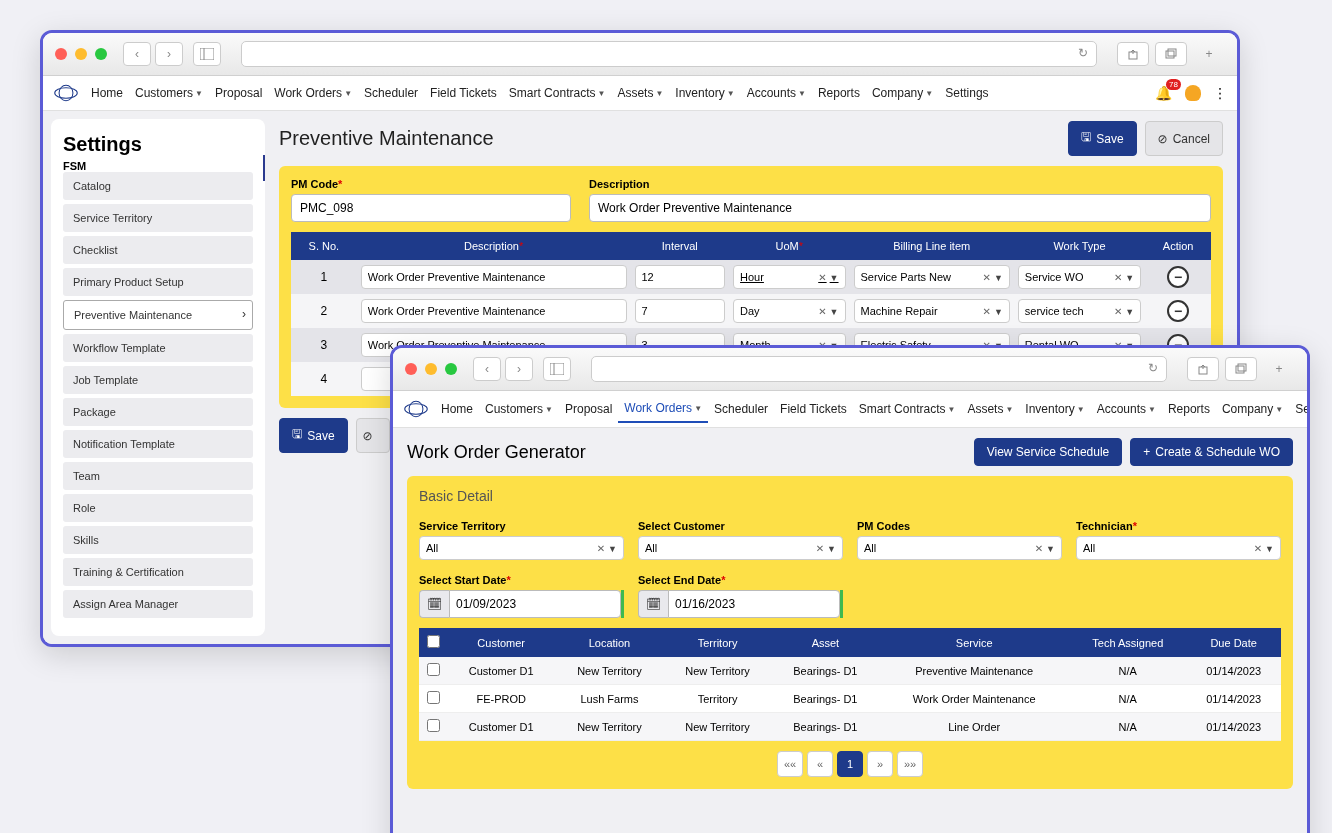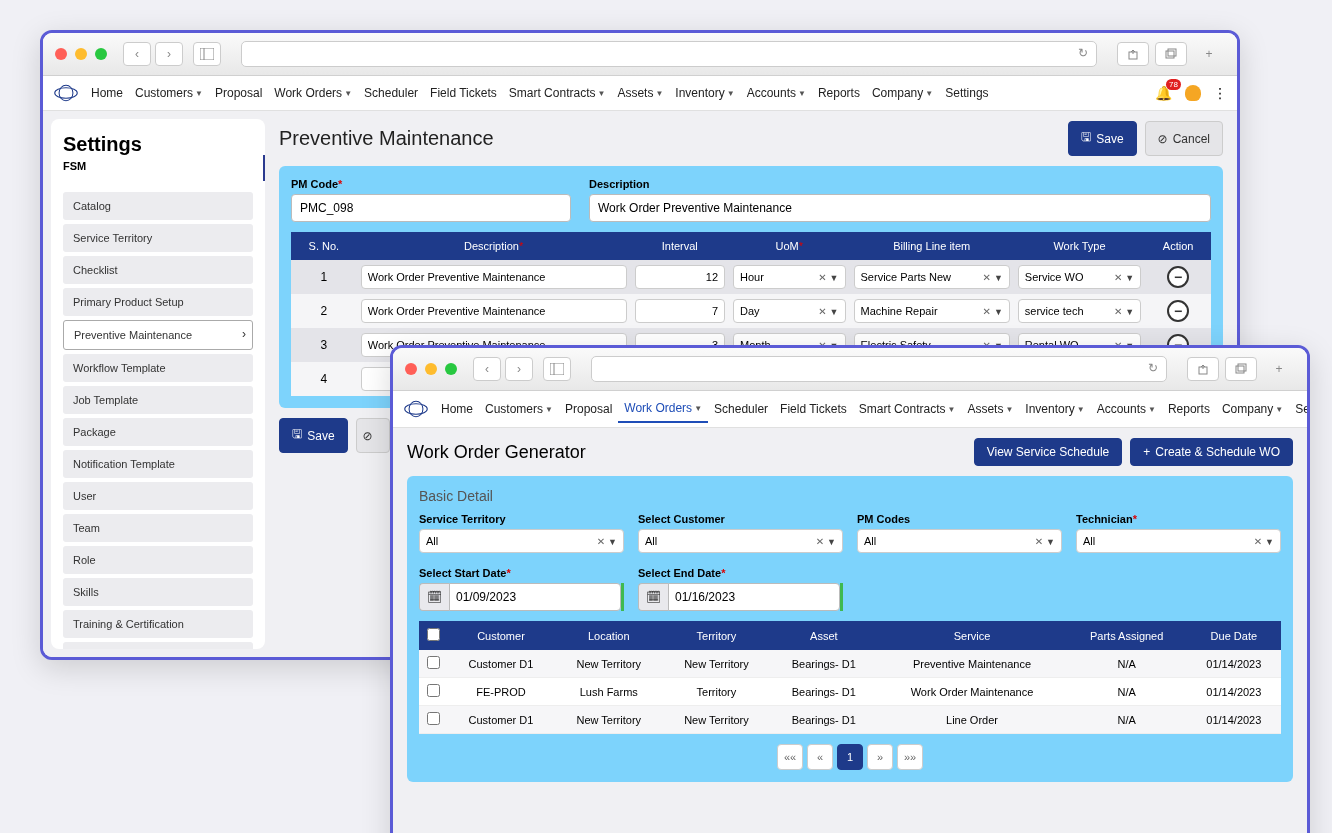--- a/index.html
+++ b/index.html
@@ -39,62 +39,62 @@
 .nav-item.active { color:#1e4db7; border-bottom: 2px solid #1e4db7;}
 .nav-right { margin-left:auto; display:flex; align-items:center; gap:12px;}
 .bell { position:relative; font-size:14px; color:#333;}
 .badge { position:absolute; top:-6px; right:-8px; background:#e02020; color:#fff; font-size:8px; border-radius:6px; padding:1px 3px;}
 .user-icon { width:16px; height:16px; background:#f5a623; border-radius:50% 50% 40% 40%; position:relative;}
 .dots-v { font-size:14px; cursor:pointer;}
 
 .main-area { display:flex; background:#f0f0f3; }
 .sidebar { width:214px; background:#fff; margin:8px 0 8px 8px; border-radius:8px; padding:14px 12px; max-height:530px; overflow:hidden; position:relative;}
 .sidebar h2 { font-size:20px; font-weight:600; margin-bottom:4px;}
-.sidebar .section-label { font-size:11px; font-weight:600; margin:4px 0 20px 0;}
+.sidebar .section-label { font-size:11px; font-weight:600; margin:4px 0 0 0;}
 .side-item { font-size:11px; padding:8px 10px; background:#ececef; margin-bottom:4px; border-radius:3px; cursor:pointer; color:#333;}
 .side-item.active { background:#fff; border:1px solid #aaa; position:relative;}
 .side-item.active::after { content:"›"; position:absolute; right:6px; top:6px; font-size:12px;}
 .collapse-tab { position:absolute; right:-12px; top:36px; width:14px; height:26px; background:#2b3a8f; border-radius:0 4px 4px 0; color:#fff; font-size:10px; display:flex; align-items:center; justify-content:center; cursor:pointer;}
 
 .content { flex:1; padding:10px 14px;}
 .page-header { display:flex; align-items:center; margin-bottom:10px;}
 .page-header h1 { font-size:20px; font-weight:500; color:#222;}
 .btn { padding:6px 12px; border-radius:4px; font-size:12px; border:1px solid #ccc; background:#fff; cursor:pointer; display:inline-flex; align-items:center; gap:5px;}
 .btn-primary { background:#1e3a8a; color:#fff; border-color:#1e3a8a;}
 .btn-secondary { background:#e5e5e8; color:#333;}
 .header-actions { margin-left:auto; display:flex; gap:8px;}
 
-.card { background:#7dd3fc; border-radius:6px; padding:12px; margin-bottom:10px;}
+.card { background:#fde047; border-radius:6px; padding:12px; margin-bottom:10px;}
 .form-row { display:flex; gap:18px; margin-bottom:10px;}
 .form-group { display:flex; flex-direction:column; }
 .form-group label { font-size:11px; font-weight:600; margin-bottom:4px;}
 .req { color:#d00;}
 .input { padding:6px 8px; border:1px solid #bbb; border-radius:4px; font-size:12px; background:#fff;}
 .input.textarea { resize: vertical; }
 .green-edge { border-right: 3px solid #3fb950; }
 
 .table { width:100%; border-collapse:collapse; font-size:12px;}
 .table th { background:#1e3a8a; color:#fff; padding:8px 6px; font-weight:500; font-size:11px;}
 .table td { padding:5px 4px; text-align:center; }
 .table tbody tr:nth-child(odd){ background:#e4e4e9;}
 .table tbody tr:nth-child(even){ background:#f5f5f7;}
 .cell-input { width:100%; padding:5px 6px; border:1px solid #ccc; border-radius:4px; font-size:11px; background:#fff; text-align:left;}
-.cell-input.center { text-align:right;}
+.cell-input.center { text-align:left;}
 .select-like { display:flex; align-items:center; justify-content:space-between; padding:5px 6px; border:1px solid #ccc; border-radius:4px; background:#fff; font-size:11px;}
 .select-like .x { margin:0 3px; color:#666; font-size:10px;}
 .select-like .chev { font-size:9px; color:#444;}
 .remove-btn { width:22px; height:22px; border:2px solid #333; border-radius:50%; display:inline-flex;align-items:center;justify-content:center;font-weight:bold;font-size:14px;color:#333; cursor:pointer; background:#fff;}
 
 .bottom-actions { display:flex; gap:8px; margin-top:8px;}
 
 
 .content2 { padding:10px 14px; background:#f0f0f3;}
 .page-header2 { display:flex; align-items:center; margin-bottom:10px;}
 .page-header2 h1 { font-size:18px; font-weight:500;}
-.section-title { font-size:14px; color:#555; margin-bottom:9px;}
+.section-title { font-size:14px; color:#555; margin-bottom:16px;}
 .filter-grid { display:grid; grid-template-columns: repeat(4, 1fr); gap:14px; margin-bottom:10px;}
 .date-input { display:flex; }
 .date-input .cal { width:30px; background:#e9e9ed; border:1px solid #bbb; border-right:none; border-radius:4px 0 0 4px; display:flex; align-items:center; justify-content:center; font-size:12px;}
 .date-input input { flex:1; border:1px solid #bbb; border-radius:0 4px 4px 0; padding:6px; font-size:12px;}
 
 .data-table th { background:#1e3a8a; color:#fff; padding:7px 6px; font-size:11px; font-weight:500;}
 .data-table td { padding:6px 6px; font-size:11px; text-align:center; border-bottom:1px solid #eee; background:#fff;}
 .data-table tbody tr:nth-child(odd) td { background:#f6f6f8;}
 .checkbox { width:13px; height:13px; }
 
@@ -183,21 +183,20 @@
       <div id="sidebar-items">
             <div class="side-item">Catalog</div>
             <div class="side-item">Service Territory</div>
             <div class="side-item">Checklist</div>
             <div class="side-item">Primary Product Setup</div>
             <div class="side-item active">Preventive Maintenance</div>
             <div class="side-item">Workflow Template</div>
             <div class="side-item">Job Template</div>
             <div class="side-item">Package</div>
             <div class="side-item">Notification Template</div>
-            <div class="side-item">User</div>
             <div class="side-item">Team</div>
             <div class="side-item">Role</div>
             <div class="side-item">Skills</div>
             <div class="side-item">Training &amp; Certification</div>
             <div class="side-item">Assign Area Manager</div>
           </div>
       <div class="collapse-tab">‹</div>
     </div>
 
     <div class="content">
@@ -237,21 +236,21 @@
                   <th>Billing Line item</th>
                   <th>Work Type</th>
                   <th>Action</th>
                 </tr>
               </thead>
           <tbody id="pm-body">
                 <tr>
                   <td style="width: 60px;">1</td>
                   <td style="width: 250px;"><input class="cell-input green-edge" value="Work Order Preventive Maintenance" style=""></td>
                   <td style="width: 90px;"><input class="cell-input center" value="12" style=""></td>
-                  <td style="width: 110px;">
+                  <td style="width: 110px; text-decoration: underline;">
                     <div class="select-like green-edge">
                       <span>Hour</span>
                       <span><span class="x">✕</span><span class="chev">▼</span></span>
                     </div>
                   </td>
                   <td style="width: 150px;">
                     <div class="select-like green-edge">
                       <span>Service Parts New</span>
                       <span><span class="x">✕</span><span class="chev">▼</span></span>
                     </div>
@@ -476,21 +475,21 @@
 
       <table class="table data-table">
         <thead>
               <tr id="wo-head">
                 <th style="width: 28px;"><input type="checkbox" class="checkbox" style=""></th>
                 <th>Customer</th>
                 <th>Location</th>
                 <th>Territory</th>
                 <th>Asset</th>
                 <th>Service</th>
-                <th>Parts Assigned</th>
+                <th>Tech Assigned</th>
                 <th>Due Date</th>
               </tr>
             </thead>
         <tbody id="wo-body">
               <tr>
                 <td><input type="checkbox" class="checkbox" style=""></td>
                 <td>Customer D1</td>
                 <td>New Territory</td>
                 <td>New Territory</td>
                 <td>Bearings- D1</td>

